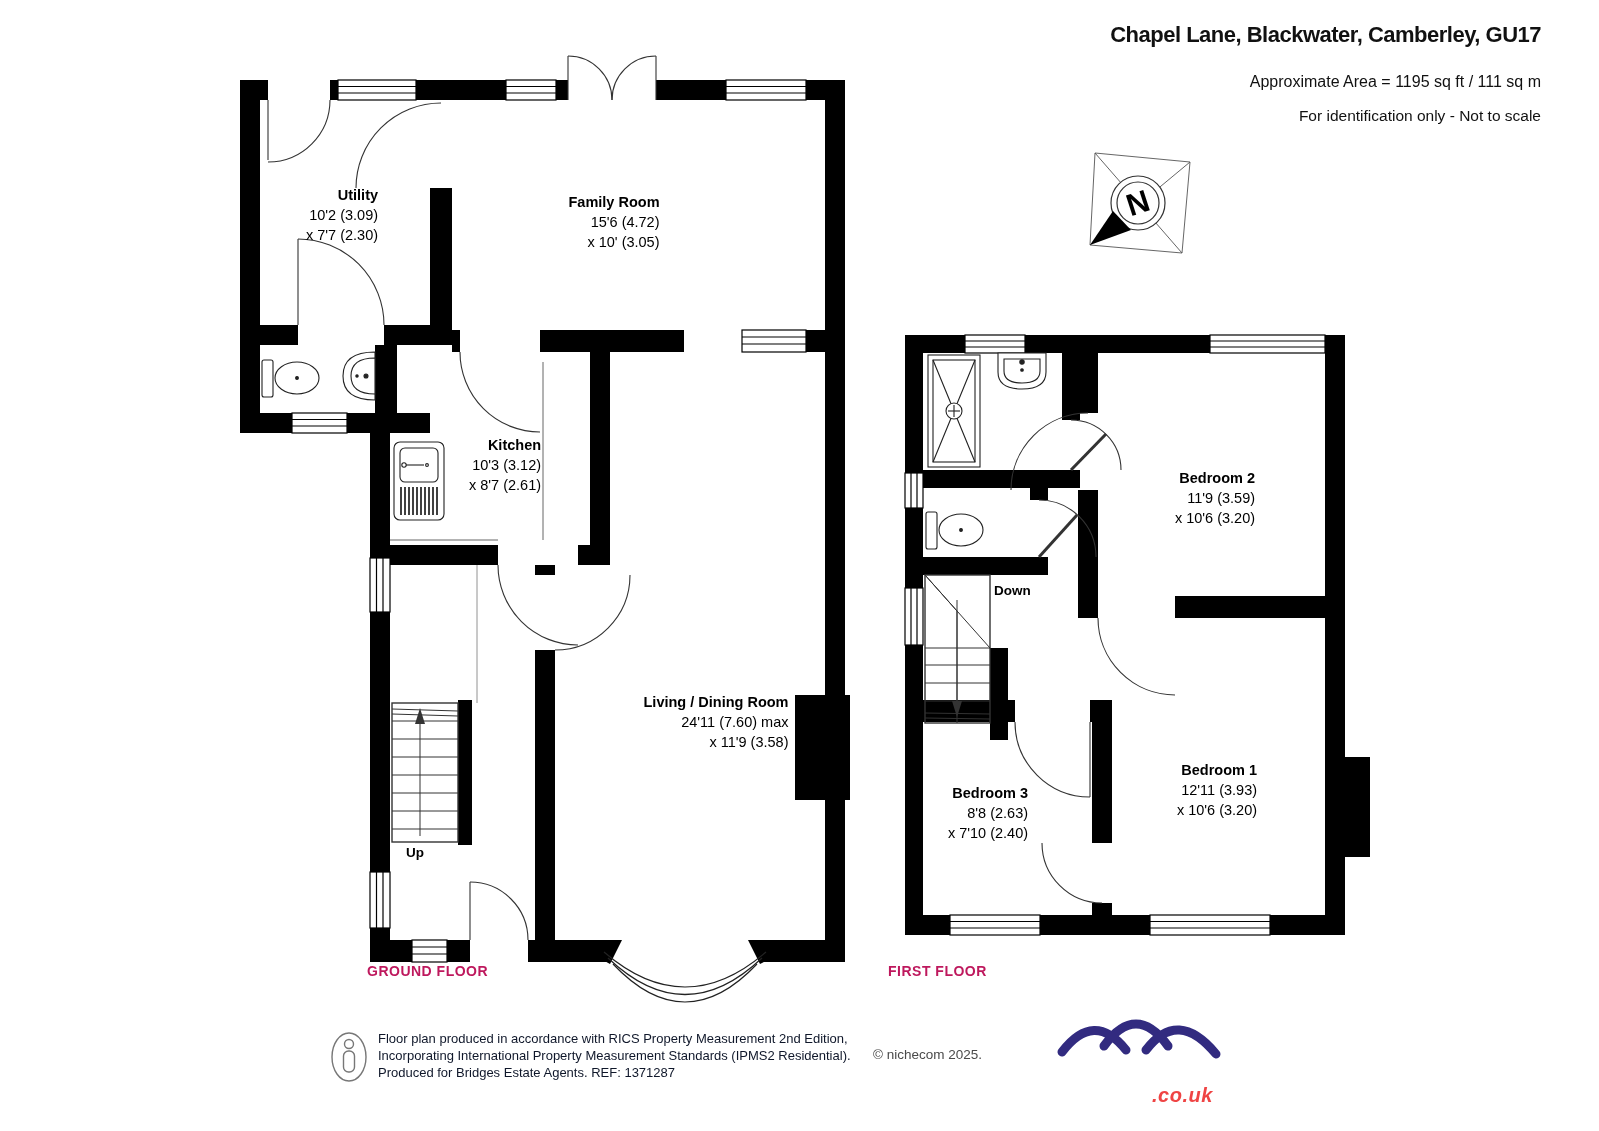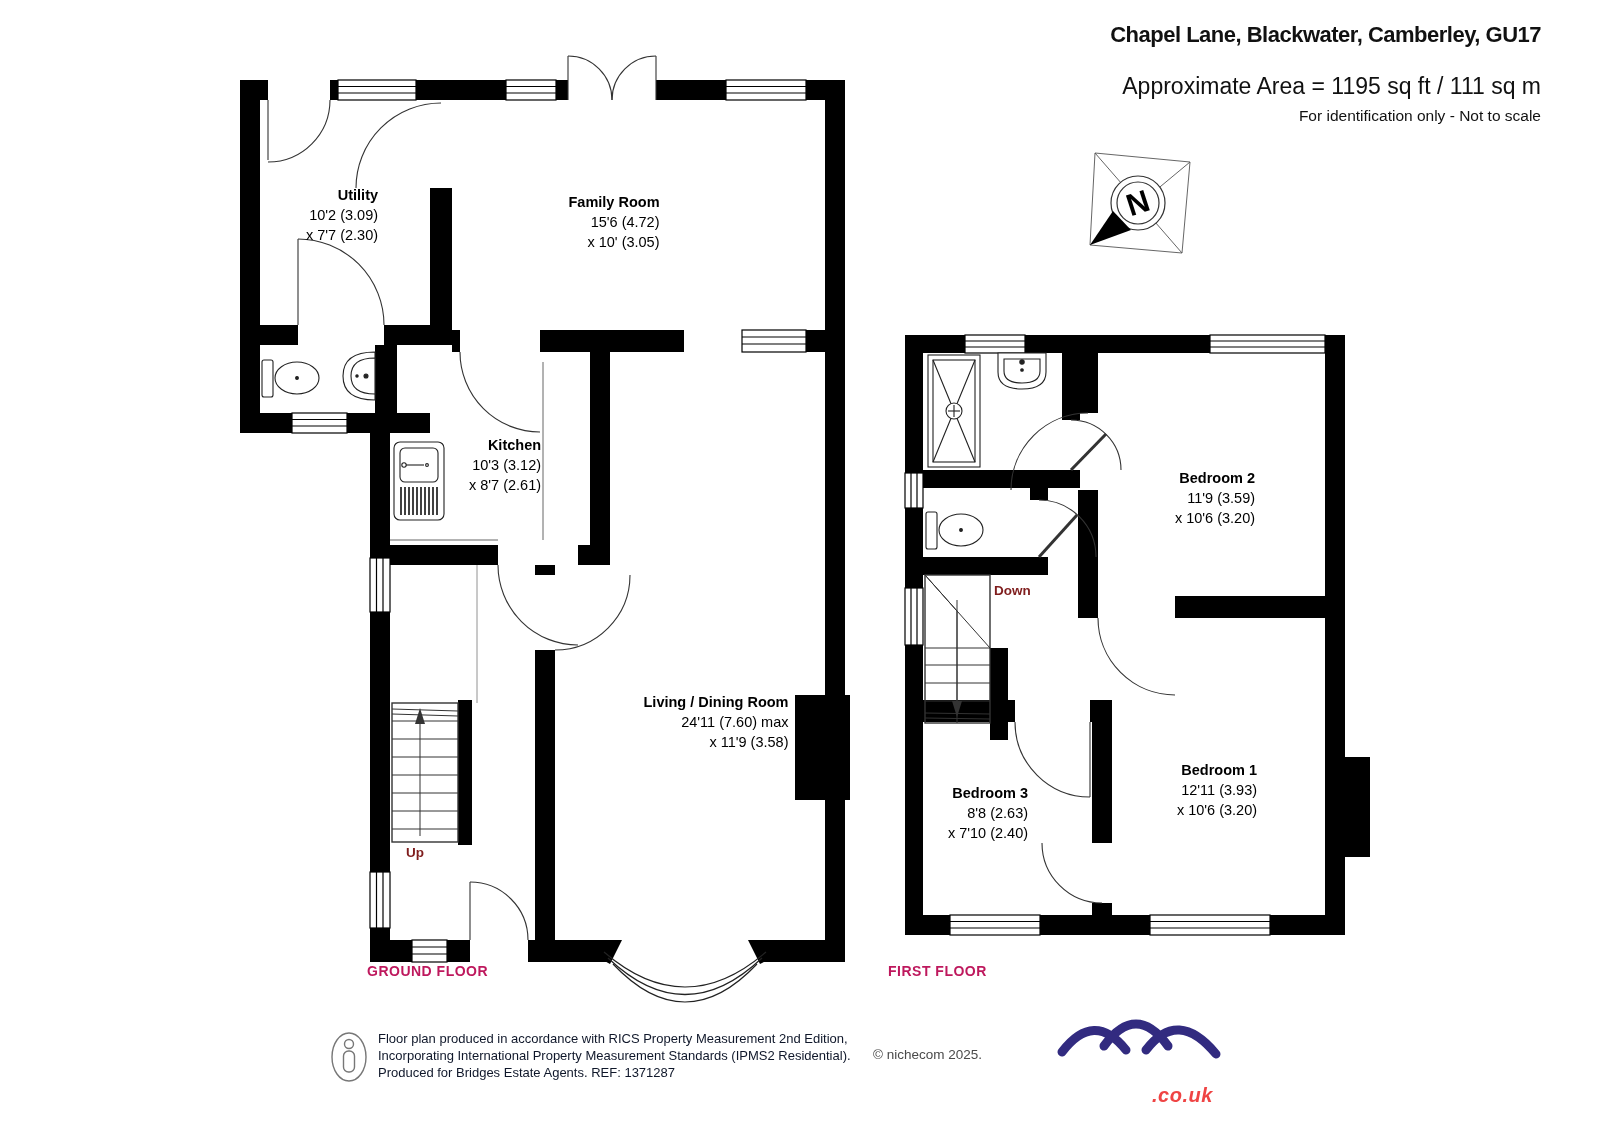--- a/index.html
+++ b/index.html
@@ -1,27 +1,27 @@
 <!DOCTYPE html>
 <html><head>
 <meta charset="utf-8">
 <style>
   html,body{margin:0;padding:0;background:#fff;}
   #stage{position:relative;width:1599px;height:1131px;background:#fff;overflow:hidden;
          font-family:"Liberation Sans", sans-serif;color:#111;}
   .abs{position:absolute;}
   
   .title{right:58px;top:22px;font-size:22px;font-weight:bold;letter-spacing:-0.5px;text-align:right;}
-  .area{right:58px;top:73px;font-size:23px;text-align:left;}
+  .area{right:58px;top:73px;font-size:16px;text-align:left;}
   .disclaimer{right:58px;top:107px;font-size:15.5px;text-align:right;}
   
   .room{transform:translateX(-50%);text-align:right;font-size:14.5px;line-height:20px;color:#000;white-space:nowrap;}
   .room .rn{font-weight:bold;}
   .floorlab{font-size:14px;font-weight:bold;letter-spacing:0.5px;color:#be185d;}
-  .stairlab{font-size:13.5px;font-weight:bold;color:#7f1d1d;}
+  .stairlab{font-size:13.5px;font-weight:bold;color:#000000;}
   
   .foot{left:378px;top:1030px;font-size:13px;line-height:17px;color:#0f172a;}
   .copyright{left:873px;top:1047px;font-size:13.5px;color:#4a4a4a;}
   
   .brand{left:1058px;top:1036px;font-size:47px;font-weight:bold;font-style:italic;letter-spacing:-2px;}
   .branddomain{left:1152px;top:1084px;font-size:20px;font-weight:bold;font-style:italic;letter-spacing:0.5px;}
   svg{position:absolute;left:0;top:0;}
 </style>
 </head>
 <body>

